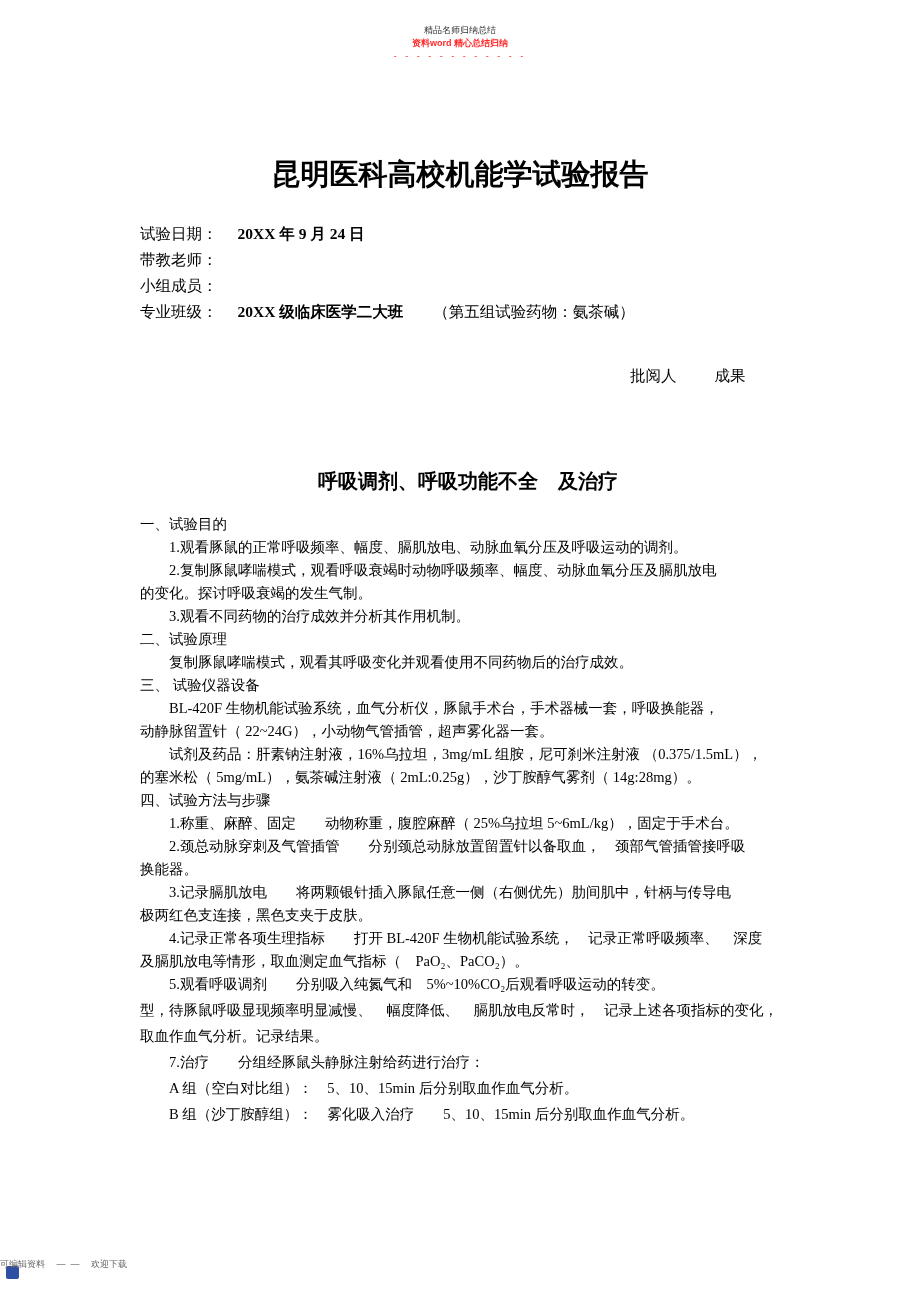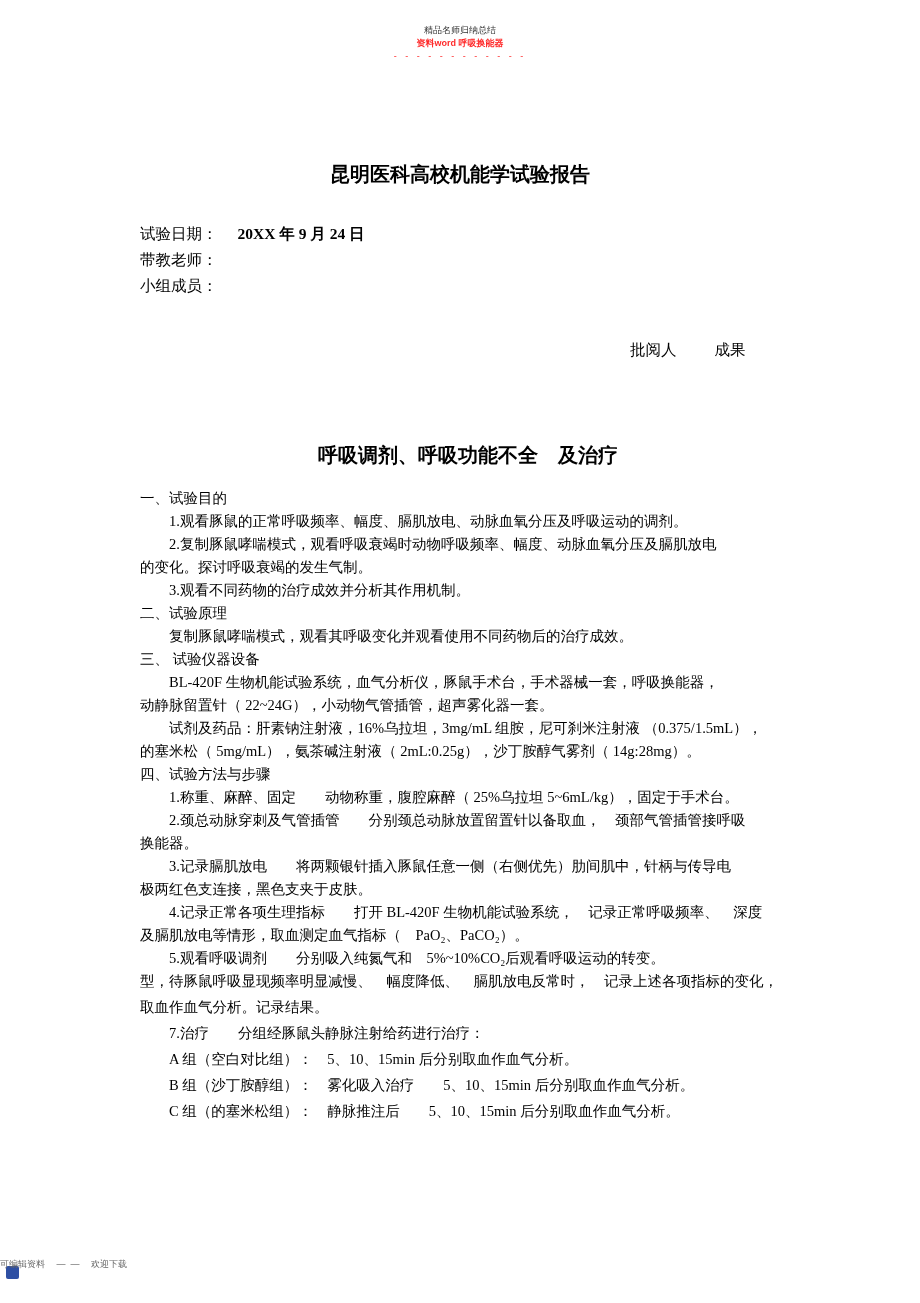--- a/index.html
+++ b/index.html
@@ -10,21 +10,21 @@
   }
   .top-notes {
     padding-top: 24px; text-align: center;
     font-family: "Liberation Sans", sans-serif;
     font-size: 9px; line-height: 13px;
   }
   .note-black { color: #333333; }
   .note-red { color: #ff2a2a; font-weight: bold; }
   .note-dashes { color: #ff2a2a; font-size: 9px; letter-spacing: 3px; }
   .doc-title {
-    text-align: center; font-size: 20px; font-weight: bold;
+    text-align: center; font-size: 29px; font-weight: bold;
     margin: 96px 0 0 0; line-height: 30px;
   }
   .meta-block { margin: 32px 0 0 140px; font-size: 15.5px; }
   .meta-line { line-height: 26px; white-space: pre-wrap; }
   .meta-line .b { font-weight: bold; margin-left: 20px; }
   .meta-line .extra { margin-left: 30px; font-weight: normal; }
   .review-line { margin: 40px 0 0 630px; font-size: 15.5px; line-height: 22px; }
   .review-line .gap { display: inline-block; width: 38px; }
   .section-title {
     text-align: center; font-size: 20px; font-weight: bold;
@@ -43,30 +43,31 @@
     border-radius: 2px;
   }
 </style>
 </head>
 <body>
 
 <div class="page">
 
   <div class="top-notes">
     <div class="note-black">精品名师归纳总结</div>
-    <div class="note-red" style="color: rgb(255, 42, 42);">资料word 呼吸换能器</div>
+    <div class="note-red" style="color: rgb(255, 42, 42);">资料word 精心总结归纳</div>
     <div class="note-dashes" style="color: rgb(255, 42, 42);">- - - - - - - - - - - -</div>
   </div>
 
   <h1 class="doc-title">昆明医科高校机能学试验报告</h1>
 
   <div class="meta-block">
       <div class="meta-line"><span>试验日期：</span><span class="b">20XX 年 9 月 24 日</span></div>
       <div class="meta-line"><span>带教老师：</span></div>
       <div class="meta-line"><span>小组成员：</span></div>
+      <div class="meta-line"><span>专业班级：</span><span class="b">20XX 级临床医学二大班</span><span class="extra">（第五组试验药物：氨茶碱）</span></div>
     </div>
 
   <div class="review-line">
     <span>批阅人</span><span class="gap"></span><span>成果</span>
   </div>
 
   <h2 class="section-title">呼吸调剂、呼吸功能不全　及治疗</h2>
 
   <div class="body-lines">
       <div class="doc-line">一、试验目的</div>
@@ -88,19 +89,18 @@
       <div class="doc-line">　　3.记录膈肌放电　　将两颗银针插入豚鼠任意一侧（右侧优先）肋间肌中，针柄与传导电</div>
       <div class="doc-line">极两红色支连接，黑色支夹于皮肤。</div>
       <div class="doc-line">　　4.记录正常各项生理指标　　打开 BL-420F 生物机能试验系统，　记录正常呼吸频率、　深度</div>
       <div class="doc-line">及膈肌放电等情形，取血测定血气指标（　PaO₂、PaCO₂）。</div>
       <div class="doc-line">　　5.观看呼吸调剂　　分别吸入纯氮气和　5%~10%CO₂后观看呼吸运动的转变。</div>
       <div class="doc-line">型，待豚鼠呼吸显现频率明显减慢、　幅度降低、　膈肌放电反常时，　记录上述各项指标的变化，</div>
       <div class="doc-line">取血作血气分析。记录结果。</div>
       <div class="doc-line">　　7.治疗　　分组经豚鼠头静脉注射给药进行治疗：</div>
       <div class="doc-line">　　A 组（空白对比组）：　5、10、15min 后分别取血作血气分析。</div>
       <div class="doc-line">　　B 组（沙丁胺醇组）：　雾化吸入治疗　　5、10、15min 后分别取血作血气分析。</div>
-      <div class="doc-line">　　C 组（的塞米松组）：　静脉推注后　　5、10、15min 后分别取血作血气分析。</div>
     </div>
 
   <div class="doc-badge" style="background: rgb(46, 79, 163);"></div>
   <div class="footer">可编辑资料　 —  — 　欢迎下载</div>
 
 </div>
 
 </body></html>

